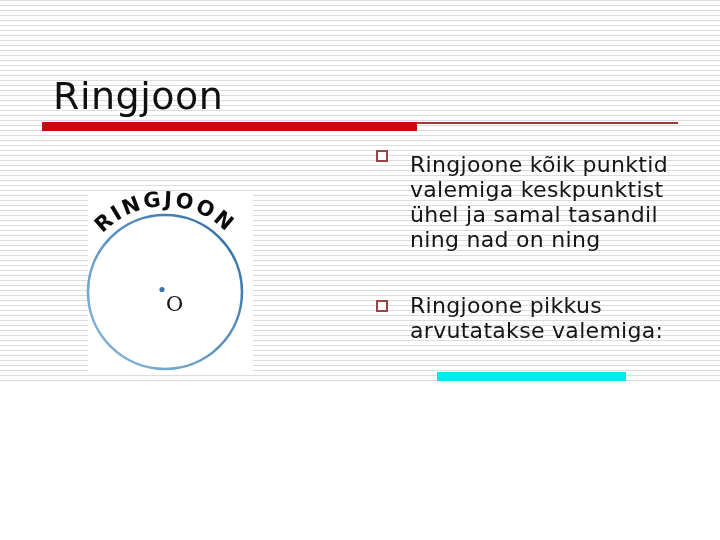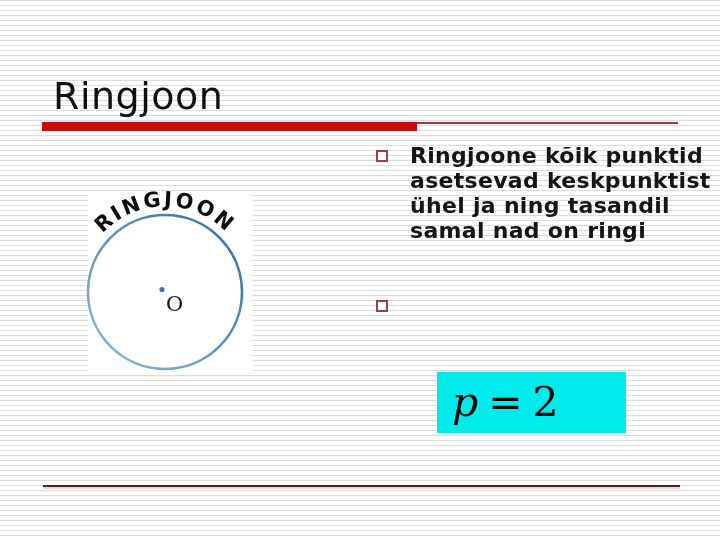--- a/index.html
+++ b/index.html
@@ -1,18 +1,18 @@
 <!DOCTYPE html>
 <html><head>
 <meta charset="utf-8">
 <style>
   html,body{margin:0;padding:0;}
   #slide{
     position:relative;
-    width:720px;height:540px;
+    width:720px;height:381px;
     overflow:hidden;
     background:repeating-linear-gradient(to bottom,
       #dcdcdc 0px, #dcdcdc 1.4px,
       #ffffff 1.4px, #ffffff 5px);
     font-family:"DejaVu Sans", sans-serif;
   }
   .abs{position:absolute;}
   .title{
     left:53px;top:74px;
     font-size:38px;color:#101010;
@@ -78,28 +78,32 @@
     </defs>
     <circle cx="115" cy="115" r="77" fill="none" stroke="url(#blueGrad)" stroke-width="2.6"></circle>
     <text class="arc-label" text-anchor="middle">
       <textPath href="#arcPath" startOffset="50%">RINGJOON</textPath>
     </text>
     <circle cx="112" cy="112.5" r="2.6" fill="#3c74ad"></circle>
     <text class="center-label" x="116" y="134">O</text>
   </svg>
 
   <div class="abs bullet-square" style="left:376px;top:150px;"></div>
-  <div class="abs bullet-text" style="top:143px;font-weight:bold;">
+  <div class="abs bullet-text" style="top:152px;">
     <div class="line">Ringjoone kõik punktid</div>
-    <div class="line">asetsevad keskpunktist</div>
-    <div class="line">ühel ja ning tasandil</div>
-    <div class="line">samal nad on ringi</div>
+    <div class="line">valemiga keskpunktist</div>
+    <div class="line">ühel ja samal tasandil</div>
+    <div class="line">ning nad on ning</div>
   </div>
 
   <div class="abs bullet-square" style="left:376px;top:300px;"></div>
+  <div class="abs bullet-text" style="top:293px;">
+    <div class="line">Ringjoone pikkus</div>
+    <div class="line">arvutatakse valemiga:</div>
+  </div>
 
   <div class="abs formula-box">
     <span class="it">p</span>
     <span class="eq">=</span>
     <span>2</span>
   </div>
 
   <div class="abs bottom-line"></div>
   <div class="abs bottom-line-pink"></div>
 

